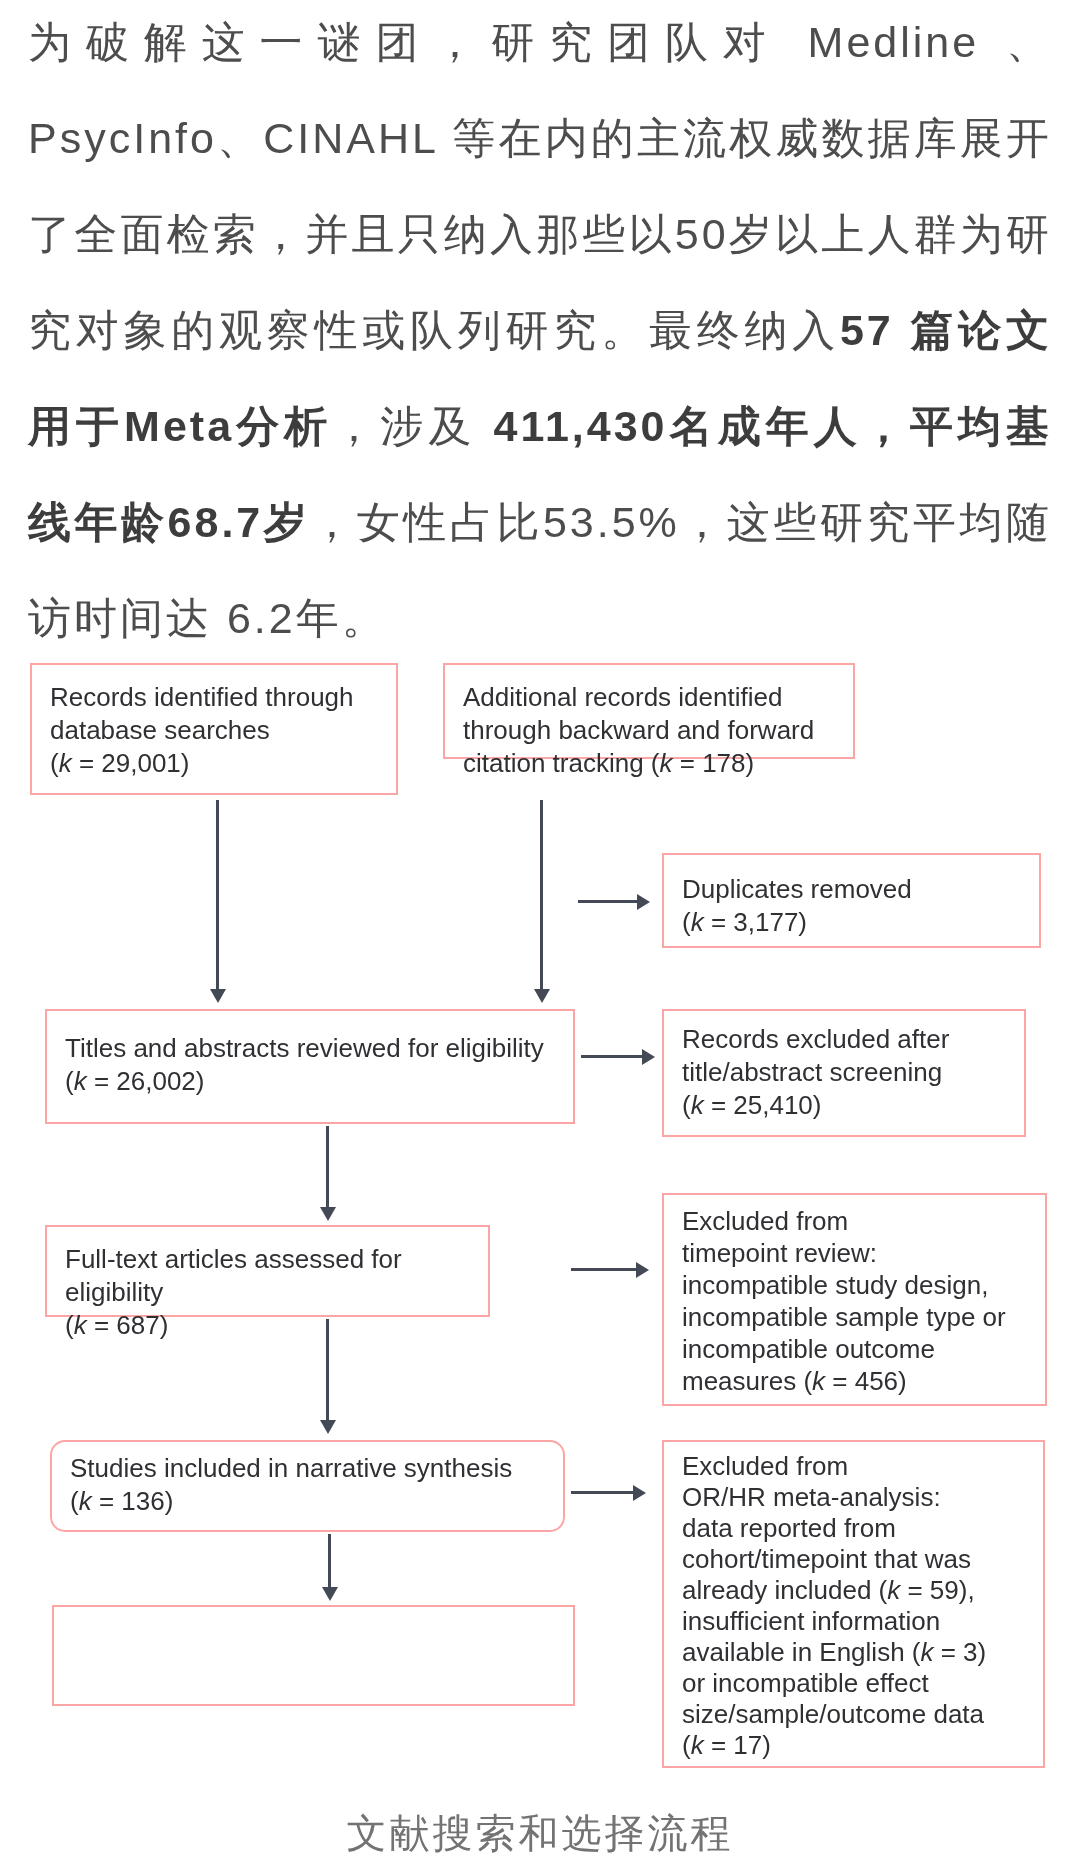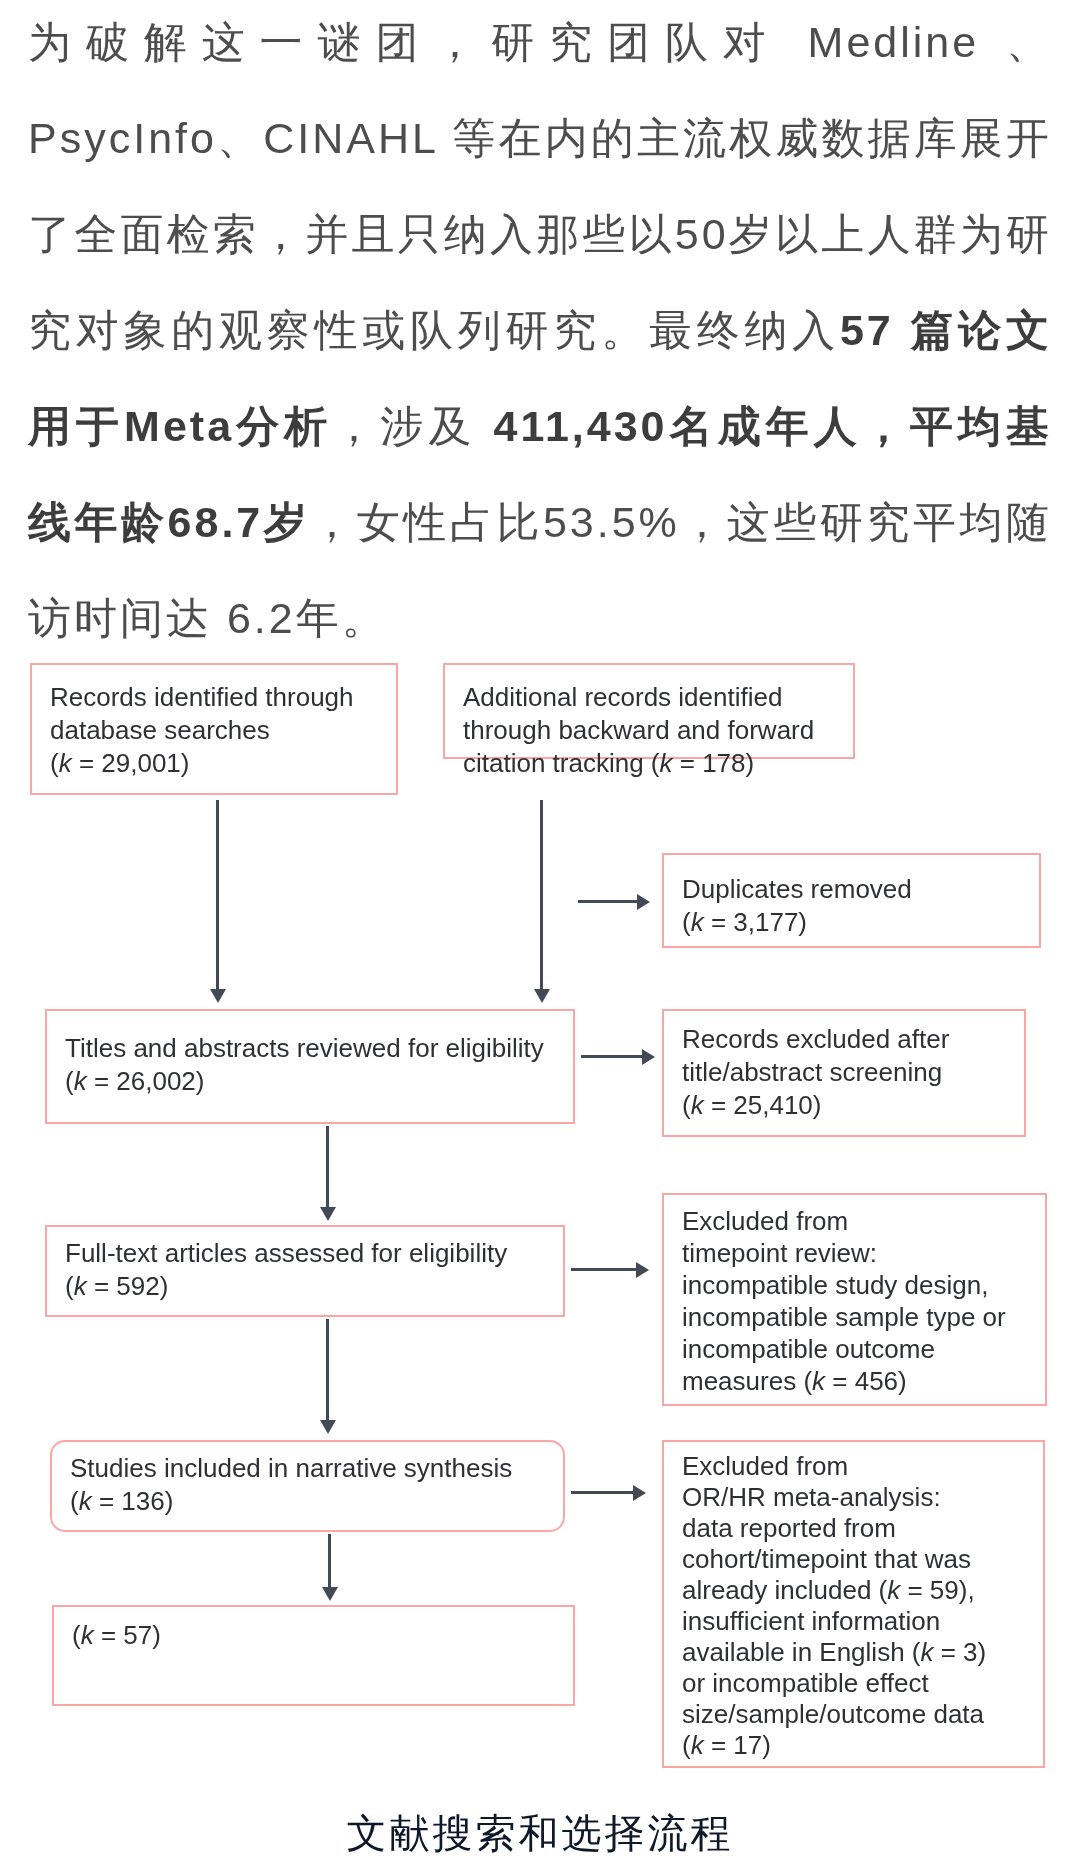--- a/index.html
+++ b/index.html
@@ -33,21 +33,21 @@
     font-size:26px;
     line-height:33px;
     padding:13px 18px;
   }
   .fbox i{font-style:italic;}
   #box-identified{left:30px;top:663px;width:368px;height:132px;padding-top:16px;}
   #box-additional{left:443px;top:663px;width:412px;height:96px;padding-top:16px;}
   #box-duplicates{left:662px;top:853px;width:379px;height:95px;padding-top:18px;}
   #box-titles{left:45px;top:1009px;width:530px;height:115px;padding-top:21px;}
   #box-titles-excluded{left:662px;top:1009px;width:364px;height:128px;padding-top:12px;}
-  #box-fulltext{left:45px;top:1225px;width:520px;height:92px;padding-top:10px;}
+  #box-fulltext{left:45px;top:1225px;width:445px;height:92px;padding-top:16px;}
   #box-fulltext-excluded{left:662px;top:1193px;width:385px;height:213px;padding-top:10px;line-height:32px;}
   #box-narrative{left:50px;top:1440px;width:515px;height:92px;padding-top:10px;border-radius:15px;}
   #box-narrative-excluded{left:662px;top:1440px;width:383px;height:328px;padding-top:9px;line-height:31px;}
   #box-meta{left:52px;top:1605px;width:523px;height:101px;padding-top:12px;}
   
   .varrow{position:absolute;width:3px;background:#434a56;}
   .varrow::after{
     content:"";position:absolute;left:50%;bottom:-13px;transform:translateX(-50%);
     width:0;height:0;
     border-left:8px solid transparent;border-right:8px solid transparent;
@@ -69,21 +69,21 @@
   #arr-v4{left:326px;top:1319px;height:102px;}
   #arr-h-narrative{left:571px;top:1491px;width:63px;}
   #arr-v5{left:328px;top:1534px;height:54px;}
   
   .caption{
     position:absolute;
     left:0;top:1806px;width:1080px;
     text-align:center;
     font-size:40px;
     letter-spacing:3px;
-    color:#0f172a;
+    color:#737373;
   }
 </style>
 </head>
 <body>
 
 <div class="page">
 
   <p class="intro"><span>为破解这一谜团，研究团队对 Medline 、PsycInfo、CINAHL 等在内的主流权威数据库展开了全面检索，并且只纳入那些以50岁以上人群为研究对象的观察性或队列研究。最终纳入</span><b>57 篇论文用于Meta分析</b><span>，涉及 </span><b>411,430名成年人，平均基线年龄68.7岁</b><span>，女性占比53.5%，这些研究平均随访时间达 6.2年。</span></p>
 
   <div class="diagram">
@@ -119,21 +119,21 @@
     <div class="fbox" id="box-titles-excluded">
         <div><span>Records excluded after</span></div>
         <div><span>title/abstract screening</span></div>
         <div><span>(</span><i>k</i><span> = 25,410)</span></div>
       </div>
 
     <div class="varrow" id="arr-v3"></div>
 
     <div class="fbox" id="box-fulltext">
         <div><span>Full-text articles assessed for eligibility</span></div>
-        <div><span>(</span><i>k</i><span> = 592)</span></div>
+        <div><span>(</span><i>k</i><span> = 687)</span></div>
       </div>
 
     <div class="harrow" id="arr-h-fulltext"></div>
 
     <div class="fbox" id="box-fulltext-excluded">
         <div><span>Excluded from</span></div>
         <div><span>timepoint review:</span></div>
         <div><span>incompatible study design,</span></div>
         <div><span>incompatible sample type or</span></div>
         <div><span>incompatible outcome</span></div>
@@ -158,19 +158,18 @@
         <div><span>insufficient information</span></div>
         <div><span>available in English (</span><i>k</i><span> = 3)</span></div>
         <div><span>or incompatible effect</span></div>
         <div><span>size/sample/outcome data</span></div>
         <div><span>(</span><i>k</i><span> = 17)</span></div>
       </div>
 
     <div class="varrow" id="arr-v5"></div>
 
     <div class="fbox" id="box-meta">
-        <div><span>(</span><i>k</i><span> = 57)</span></div>
       </div>
 
     <div class="caption">文献搜索和选择流程</div>
   </div>
 
 </div>
 
 </body></html>

